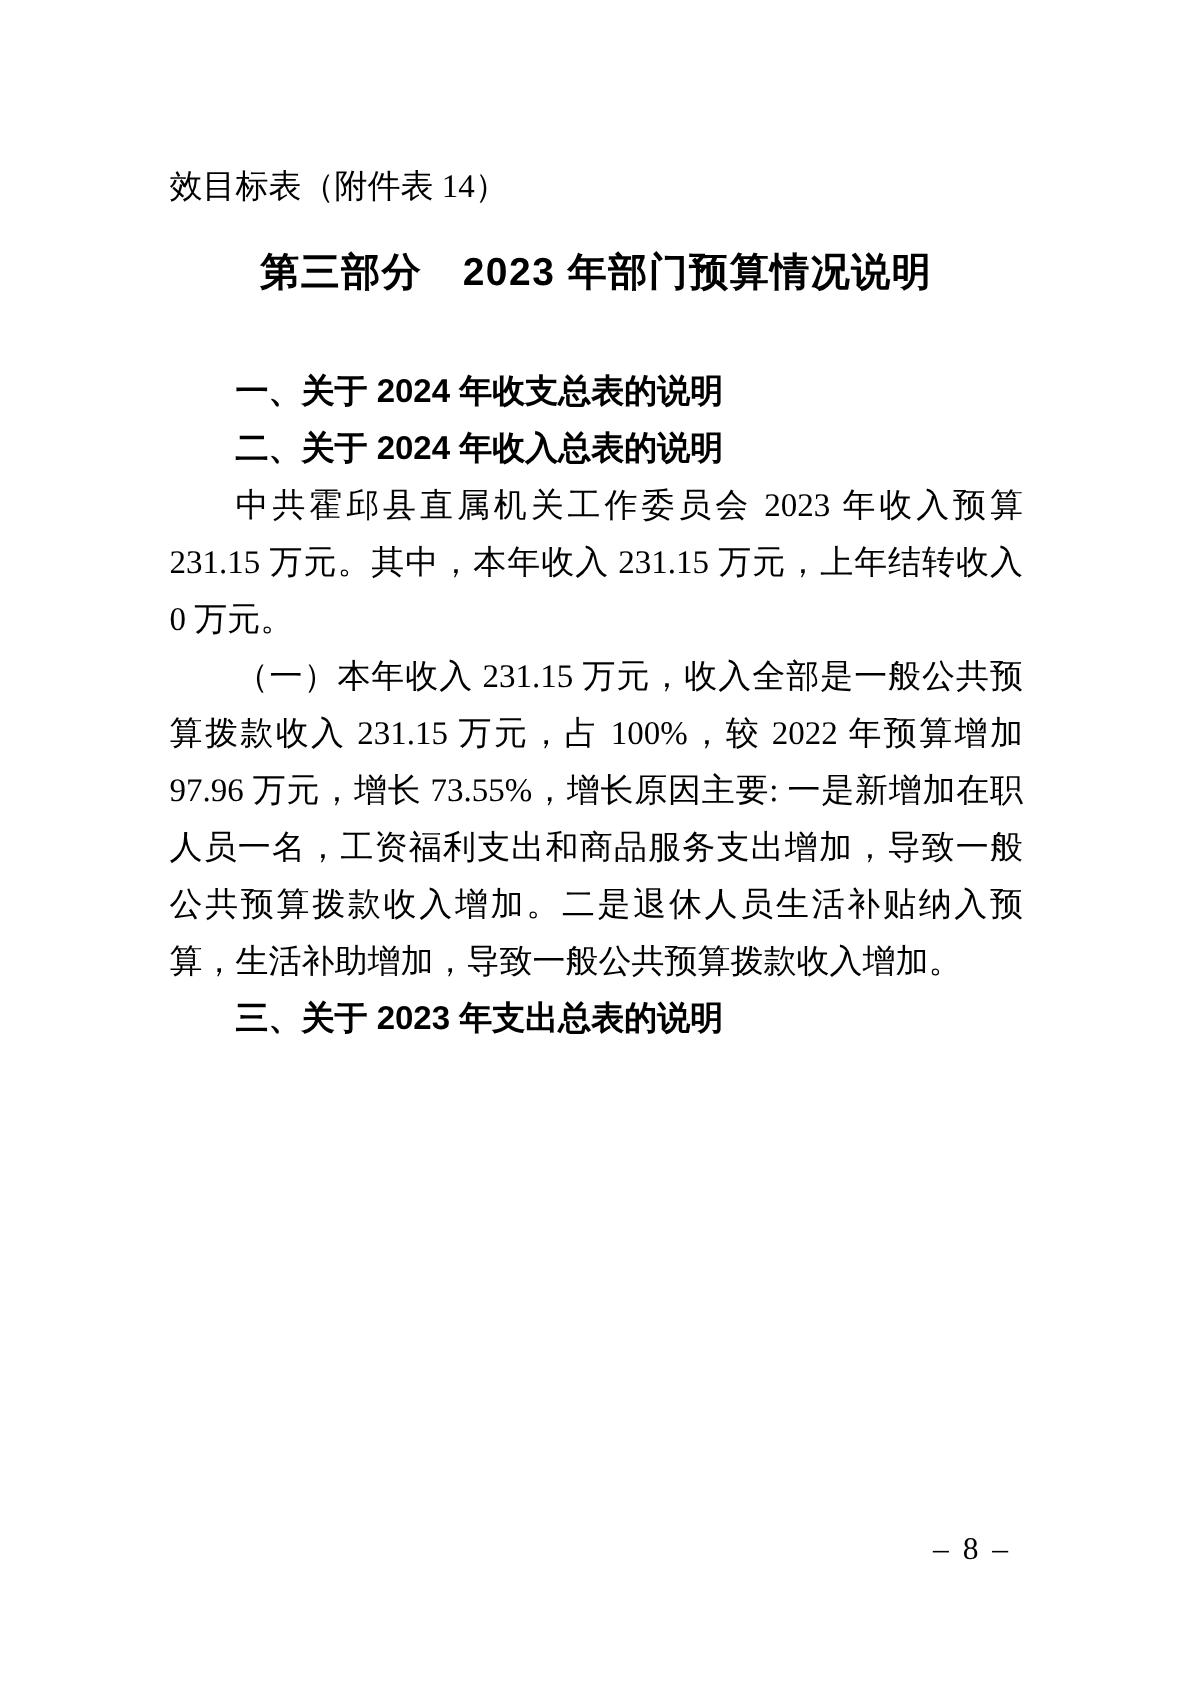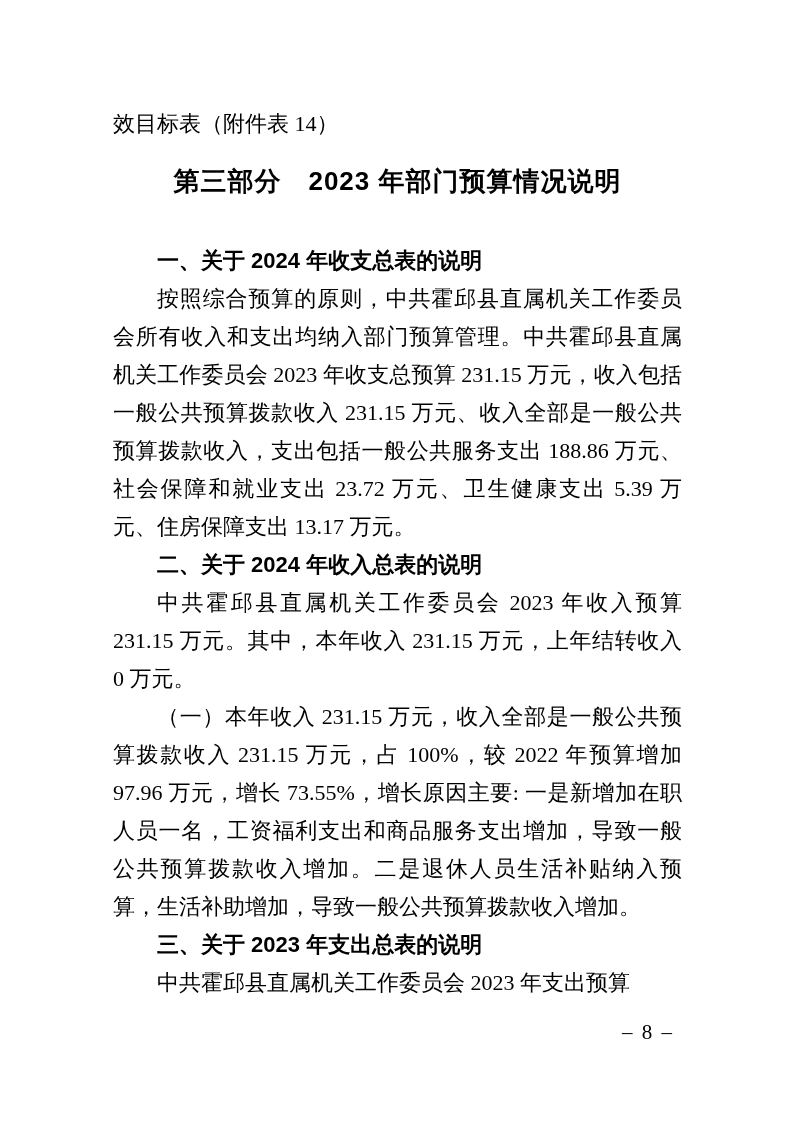--- a/index.html
+++ b/index.html
@@ -74,28 +74,26 @@
 
 <div class="page">
   <div class="content">
 
     <p class="lead">效目标表（附件表 14）</p>
 
     <h1 class="doc-title">第三部分　2023 年部门预算情况说明</h1>
 
     <h2 class="sec first">一、关于 2024 年收支总表的说明</h2>
 
-    <p class="para">按照综合预算的原则，中共霍邱县直属机关工作委员会所有收入和支出均纳入部门预算管理。中共霍邱县直属机关工作委员会 2023 年收支总预算 231.15 万元，收入包括一般公共预算拨款收入 231.15 万元、收入全部是一般公共预算拨款收入，支出包括一般公共服务支出 188.86 万元、社会保障和就业支出 23.72 万元、卫生健康支出 5.39 万元、住房保障支出 13.17 万元。</p>
 
     <h2 class="sec">二、关于 2024 年收入总表的说明</h2>
 
     <p class="para">中共霍邱县直属机关工作委员会 2023 年收入预算 231.15 万元。其中，本年收入 231.15 万元，上年结转收入 0 万元。</p>
 
     <p class="para">（一）本年收入 231.15 万元，收入全部是一般公共预算拨款收入 231.15 万元，占 100%，较 2022 年预算增加 97.96 万元，增长 73.55%，增长原因主要: 一是新增加在职人员一名，工资福利支出和商品服务支出增加，导致一般公共预算拨款收入增加。二是退休人员生活补贴纳入预算，生活补助增加，导致一般公共预算拨款收入增加。</p>
 
     <h2 class="sec">三、关于 2023 年支出总表的说明</h2>
 
-    <p class="para">中共霍邱县直属机关工作委员会 2023 年支出预算</p>
 
   </div>
 
   <div class="pagenum">– 8 –</div>
 </div>
 
 </body></html>

